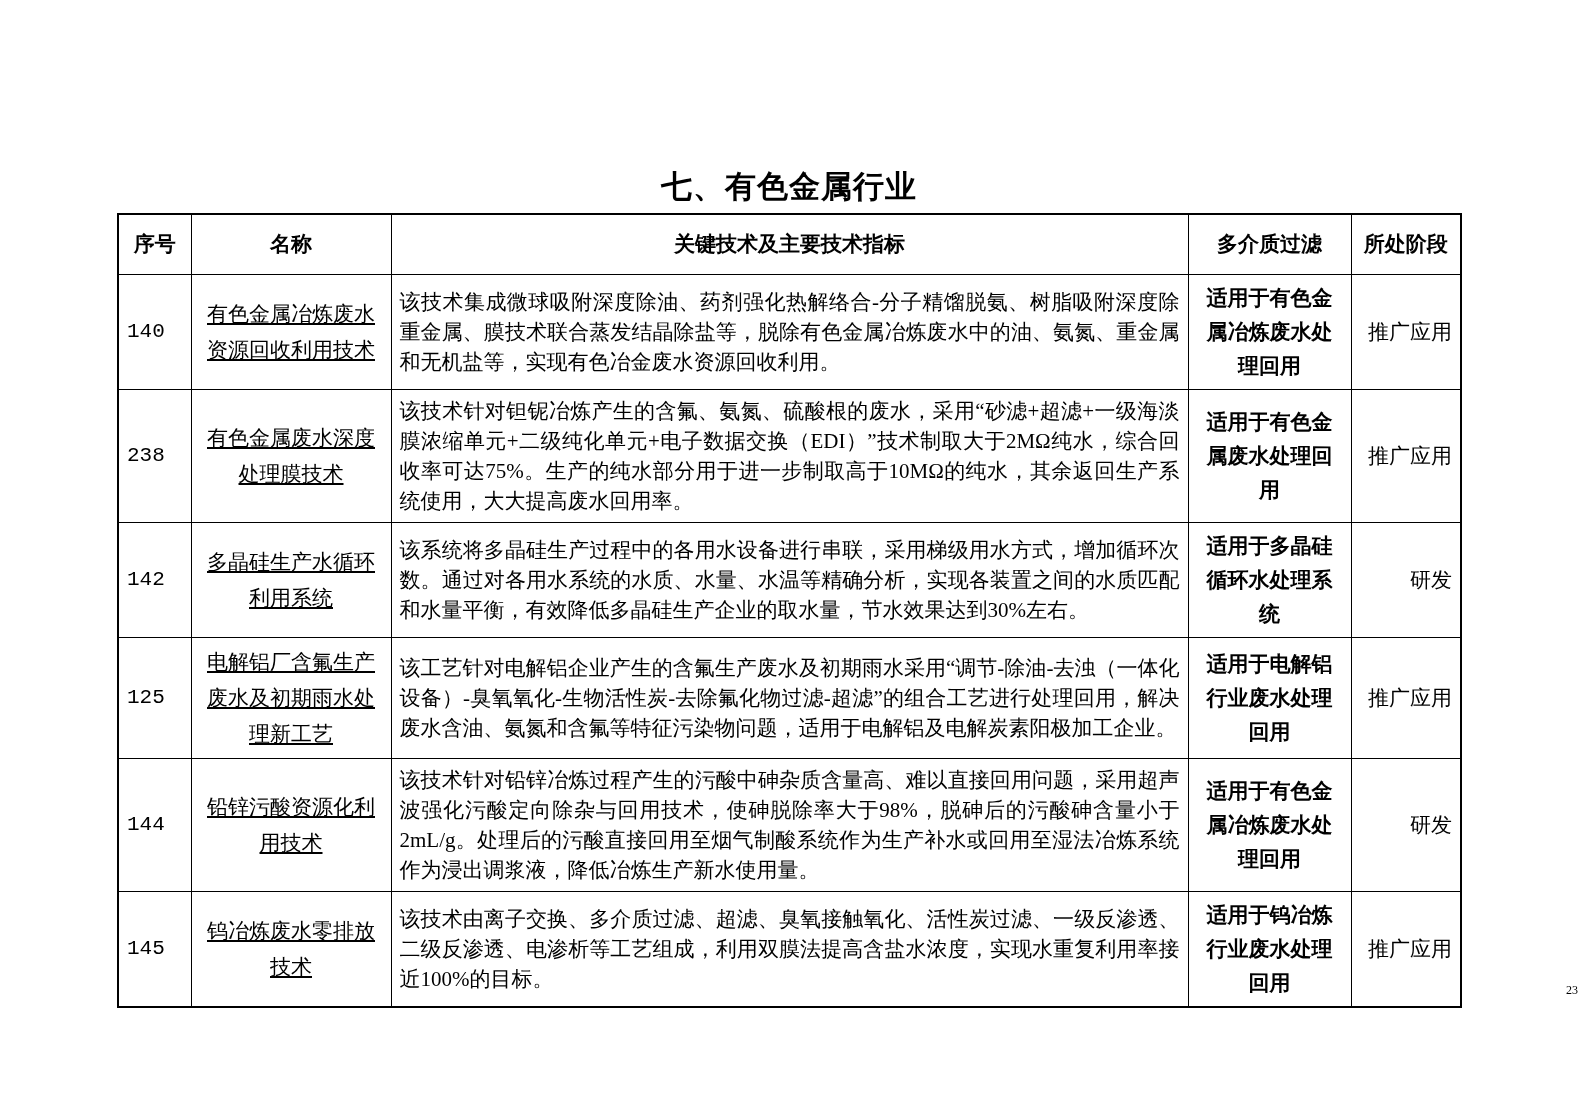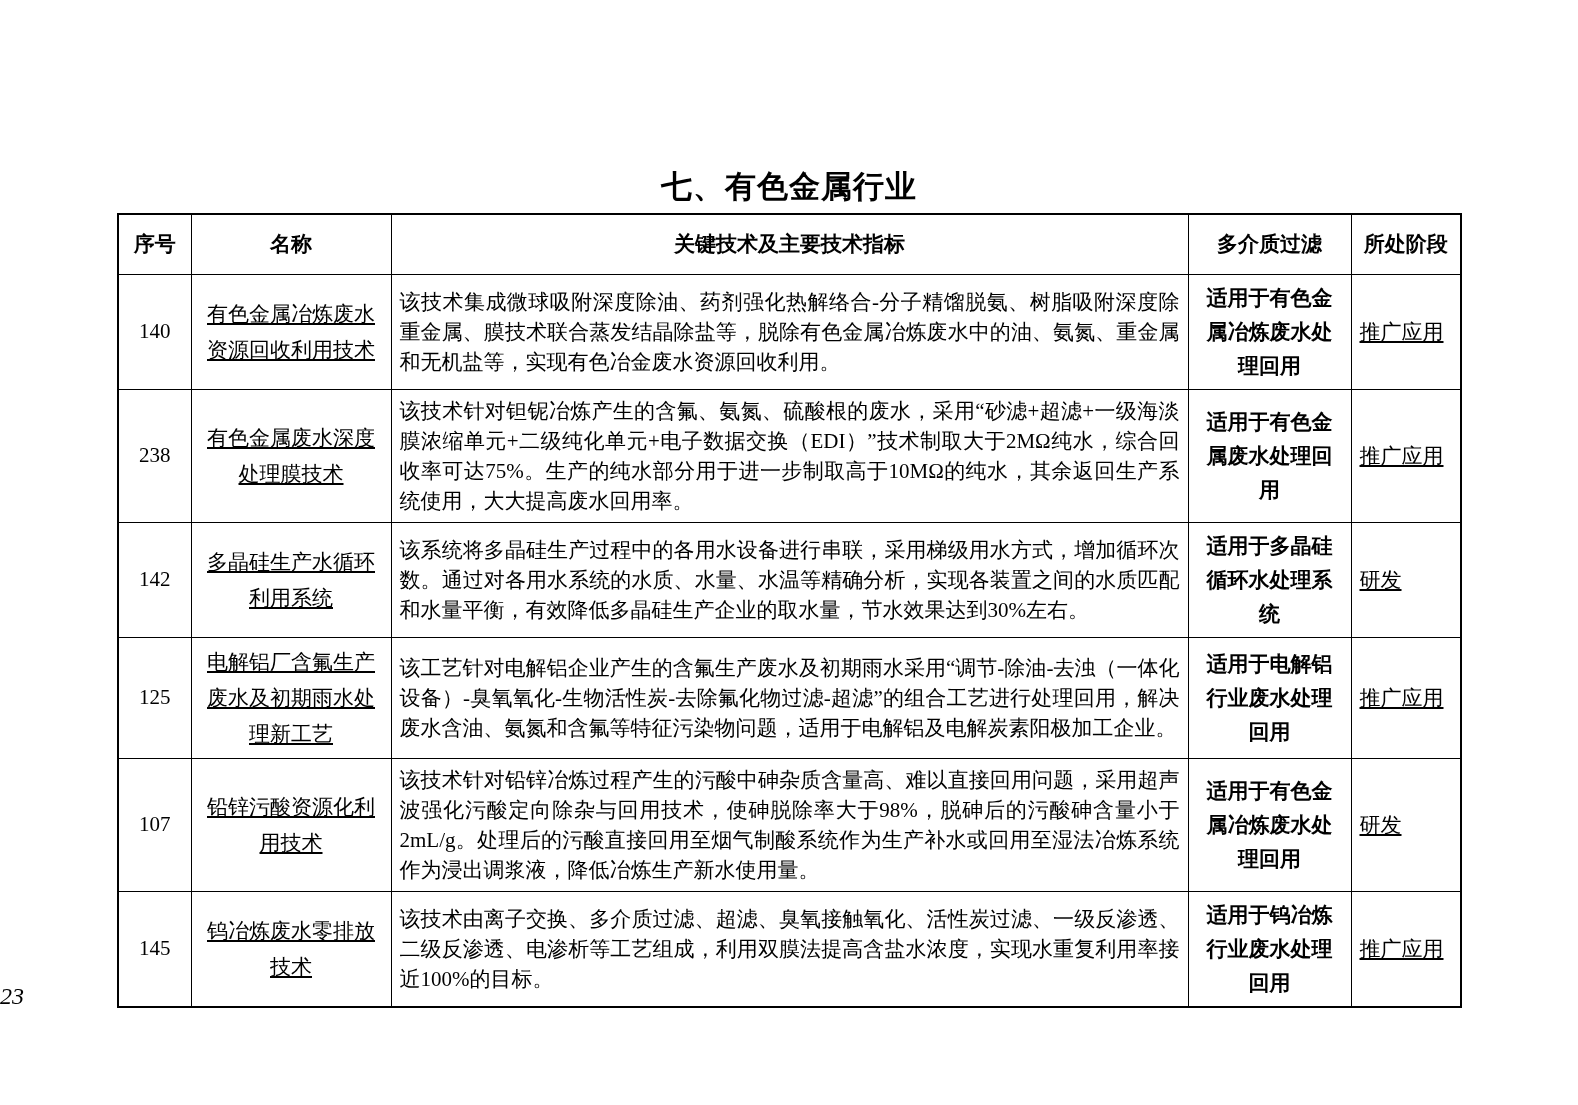--- a/index.html
+++ b/index.html
@@ -43,53 +43,51 @@
     padding: 6px 8px;
     box-sizing: border-box;
   }
   table.tech-table th {
     font-weight: bold;
     text-align: center;
     height: 60px;
     margin-top: 40px;
   }
   td.cell-no {
-    text-align: center;
-    font-family: Liberation Serif, serif;
+    text-align: left;
+    font-family: Liberation Mono, monospace;
   }
   td.cell-name {
     text-align: center;
     line-height: 36px;
     padding: 6px 14px;
     text-decoration: underline;
   }
   td.cell-tech {
     text-align: justify;
     line-height: 30px;
     padding: 8px 10px;
   }
   td.cell-scope {
     text-align: center;
     line-height: 34px;
     padding: 6px 9px;
     font-weight: bold;
   }
   td.cell-stage {
-    text-align: left;
+    text-align: right;
     line-height: 32px;
-    text-decoration: underline;
   }
   .page-number {
     position: absolute;
     top: 983px;
     left: 0;
     width: 100%;
-    text-align: left;
-    font-size: 24px;
-    font-style: italic;
+    text-align: right;
+    font-size: 12px;
   }
 </style>
 </head>
 <body>
 
 <div class="page">
 
   <div class="doc-title">七、有色金属行业</div>
 
   <table class="tech-table">
@@ -132,21 +130,21 @@
         <td class="cell-stage">研发</td>
       </tr>
       <tr style="height:114px;">
         <td class="cell-no">125</td>
         <td class="cell-name">电解铝厂含氟生产废水及初期雨水处理新工艺</td>
         <td class="cell-tech">该工艺针对电解铝企业产生的含氟生产废水及初期雨水采用“调节-除油-去浊（一体化设备）-臭氧氧化-生物活性炭-去除氟化物过滤-超滤”的组合工艺进行处理回用，解决废水含油、氨氮和含氟等特征污染物问题，适用于电解铝及电解炭素阳极加工企业。</td>
         <td class="cell-scope">适用于电解铝行业废水处理回用</td>
         <td class="cell-stage">推广应用</td>
       </tr>
       <tr style="height:125px;">
-        <td class="cell-no">107</td>
+        <td class="cell-no">144</td>
         <td class="cell-name">铅锌污酸资源化利用技术</td>
         <td class="cell-tech">该技术针对铅锌冶炼过程产生的污酸中砷杂质含量高、难以直接回用问题，采用超声波强化污酸定向除杂与回用技术，使砷脱除率大于98%，脱砷后的污酸砷含量小于2mL/g。处理后的污酸直接回用至烟气制酸系统作为生产补水或回用至湿法冶炼系统作为浸出调浆液，降低冶炼生产新水使用量。</td>
         <td class="cell-scope">适用于有色金属冶炼废水处理回用</td>
         <td class="cell-stage">研发</td>
       </tr>
       <tr style="height:100px;">
         <td class="cell-no">145</td>
         <td class="cell-name">钨冶炼废水零排放技术</td>
         <td class="cell-tech">该技术由离子交换、多介质过滤、超滤、臭氧接触氧化、活性炭过滤、一级反渗透、二级反渗透、电渗析等工艺组成，利用双膜法提高含盐水浓度，实现水重复利用率接近100%的目标。</td>
         <td class="cell-scope">适用于钨冶炼行业废水处理回用</td>

